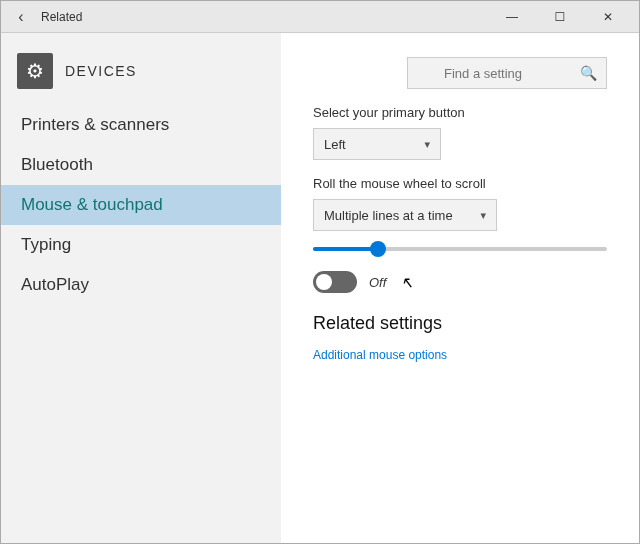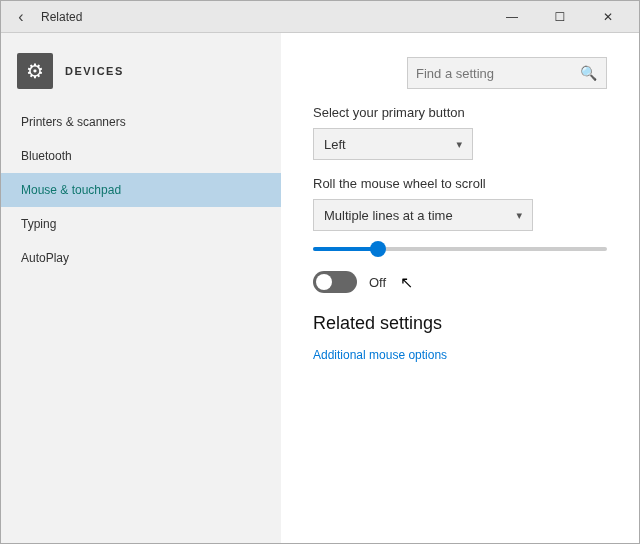--- a/index.html
+++ b/index.html
@@ -84,29 +84,29 @@
       height: 36px;
       background: #555;
       border-radius: 2px;
       display: flex;
       align-items: center;
       justify-content: center;
       color: white;
       font-size: 20px;
     }
     .sidebar-header-title {
-      font-size: 11px;
-      font-weight: 700;
+      font-size: 14px;
+      font-weight: 400;
       letter-spacing: 1.5px;
       color: #333;
       text-transform: uppercase;
     }
     .sidebar-item {
       padding: 10px 16px 10px 20px;
-      font-size: 12px;
+      font-size: 17px;
       color: #333;
       cursor: pointer;
       user-select: none;
     }
     .sidebar-item.active {
       background: #b8d4e8;
       color: #0f766e;
     }
 
     
@@ -132,20 +132,21 @@
       padding: 0 8px;
       gap: 6px;
     }
     .search-input {
       border: none;
       background: transparent;
       outline: none;
       font-size: 13px;
       color: #8b5cf6;
       width: 100%;
+      margin-left: 28px;
     }
     .search-icon-svg {
       color: #666;
       font-size: 14px;
     }
 
     .page-title {
       font-size: 24px;
       font-weight: 300;
       color: #111;
@@ -161,23 +162,23 @@
     .dropdown {
       display: flex;
       align-items: center;
       justify-content: space-between;
       border: 1px solid #ccc;
       background: #f2f2f2;
       height: 32px;
       padding: 0 10px;
       cursor: pointer;
       margin-bottom: 16px;
-      width: 160px;
-    }
-    .dropdown-wide { width: 220px; }
+      width: 128px;
+    }
+    .dropdown-wide { width: 184px; }
     .dropdown-label { font-size: 13px; color: #333; }
     .dropdown-arrow { font-size: 11px; color: #555; }
 
     .slider-container {
       margin-bottom: 20px;
     }
     .slider-track {
       position: relative;
       height: 4px;
       background: #ccc;
@@ -203,20 +204,21 @@
       background: #0078d7;
       border-radius: 50%;
       cursor: pointer;
     }
 
     .toggle-row {
       display: flex;
       align-items: center;
       gap: 12px;
       margin-bottom: 6px;
+      font-style: italic;
     }
     .toggle {
       position: relative;
       width: 44px;
       height: 22px;
       cursor: pointer;
     }
     .toggle-track {
       width: 44px;
       height: 22px;

